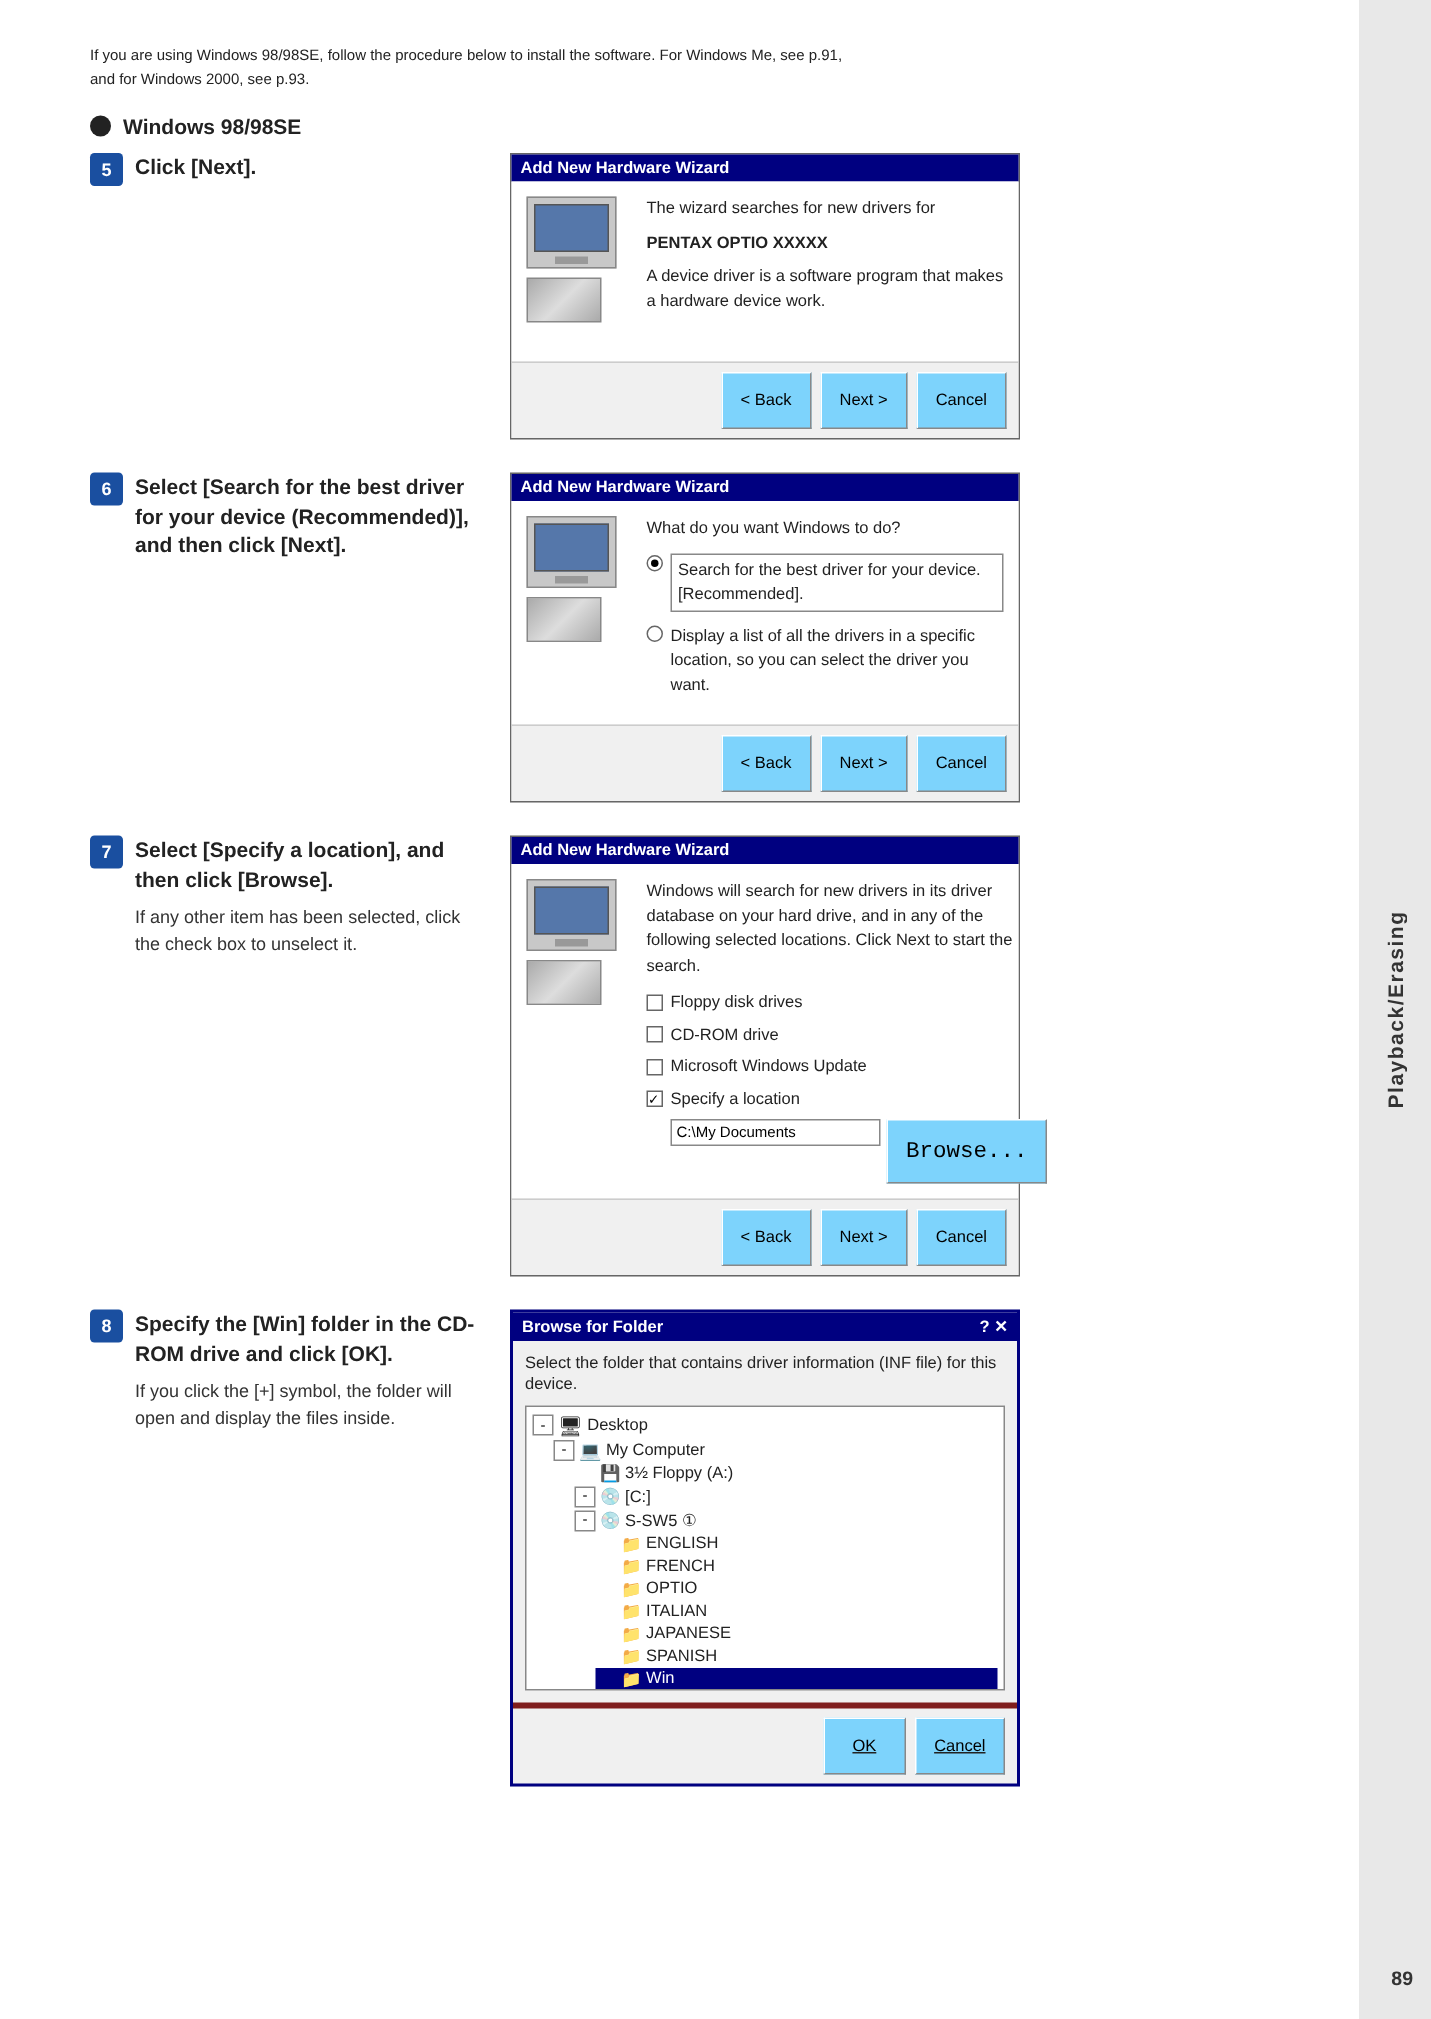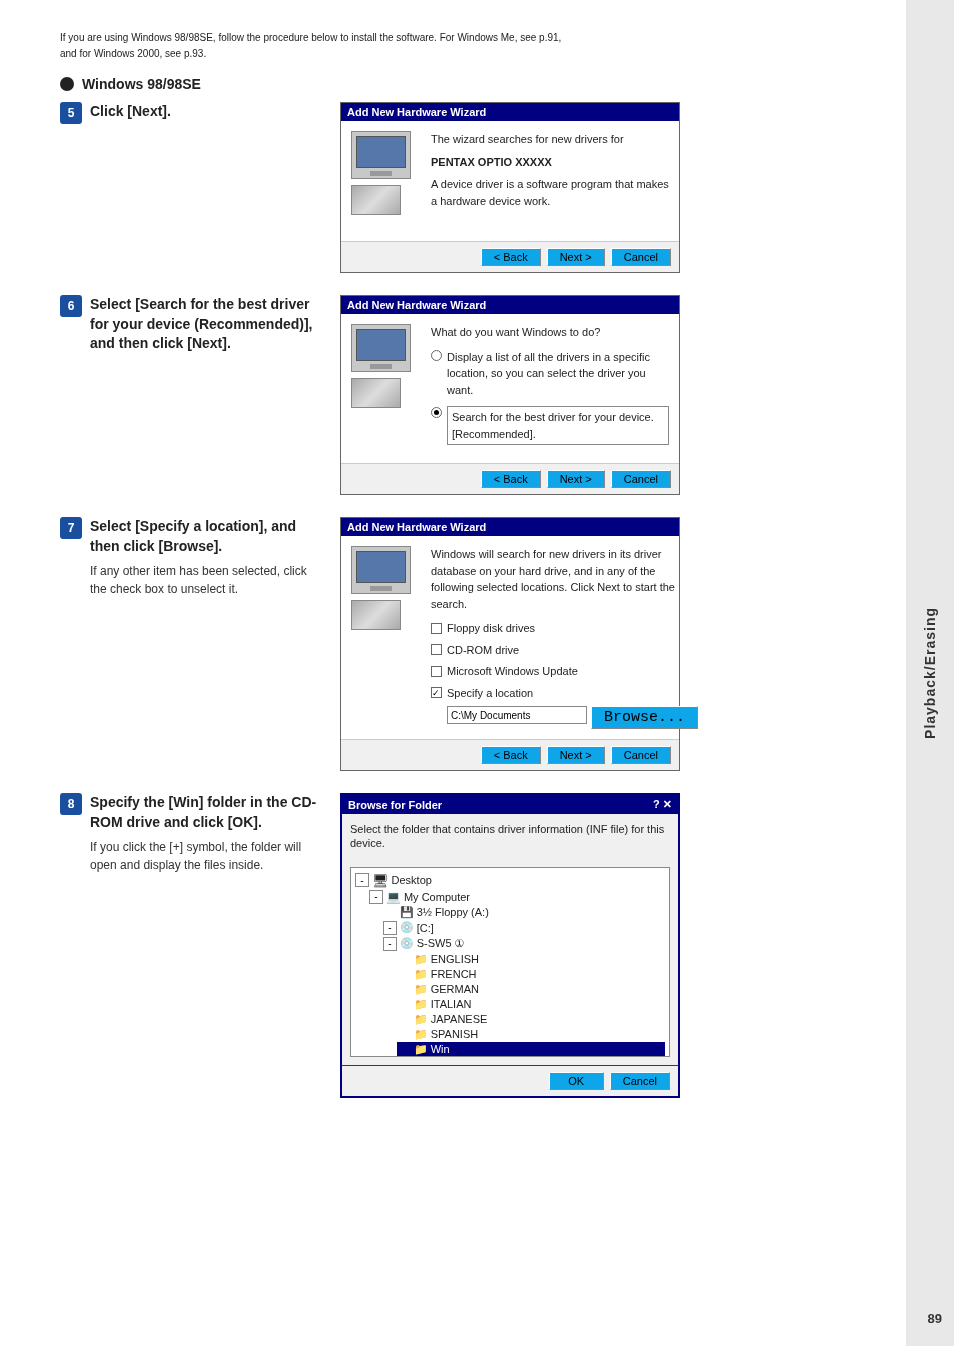--- a/index.html
+++ b/index.html
@@ -170,23 +170,23 @@
     .wizard-footer {
       background: #f0f0f0;
       border-top: 1px solid #ccc;
       padding: 6px 8px;
       display: flex;
       justify-content: flex-end;
       gap: 6px;
     }
 
     .win-btn {
-      padding: 2px 12px;
-      font-size: 11px;
-      background: #0ea5e9;
+      padding: 12px 12px;
+      font-size: 11px;
+      background: #7dd3fc;
       border: 1px solid #fff;
       border-right-color: #888;
       border-bottom-color: #888;
       cursor: pointer;
       min-width: 55px;
       text-align: center;
     }
 
     .radio-option {
       display: flex;
@@ -284,21 +284,21 @@
       justify-content: space-between;
       align-items: center;
     }
 
     .browse-body {
       padding: 8px;
     }
 
     .browse-desc {
       font-size: 11px;
-      margin-bottom: 16px;
+      margin-bottom: 6px;
       line-height: 1.3;
     }
 
     .tree-view {
       border: 1px solid #888;
       background: #fff;
       padding: 4px;
       height: 190px;
       overflow: hidden;
       font-size: 11px;
@@ -328,21 +328,22 @@
       margin-right: 3px;
       flex-shrink: 0;
       color: #000;
     }
 
     .browse-footer {
       padding: 6px 8px;
       display: flex;
       justify-content: flex-end;
       gap: 6px;
-      border-top: 1px solid #7f1d1d;
+      border-top: 4px solid #7f1d1d;
+      text-decoration: underline;
     }
 
     .step-row-7 {
       display: flex;
       margin-bottom: 22px;
       align-items: flex-start;
     }
   </style>
 </head>
 <body>
@@ -410,27 +411,27 @@
             <div style="width:60px;height:48px;background:#c8c8c8;border:1px solid #888;position:relative;margin-bottom:6px;">
               <div style="position:absolute;top:4px;left:4px;right:4px;bottom:10px;background:#5577aa;border:1px solid #555;"></div>
               <div style="position:absolute;bottom:2px;left:18px;right:18px;height:5px;background:#999;"></div>
             </div>
             <div style="width:50px;height:30px;background:linear-gradient(135deg,#aaa,#ddd,#aaa);border:1px solid #888;margin-top:4px;position:relative;">
               <div style="position:absolute;top:-4px;left:4px;width:50px;height:30px;background:linear-gradient(135deg,#bbb,#eee,#bbb);border:1px solid #888;z-index:-1;"></div>
             </div>
           </div>
           <div class="wizard-text-area">
             <p style="font-size:11px;margin-bottom:8px;">What do you want Windows to do?</p>
+            <div class="radio-option">
+              <div class="radio-circle checked"></div>
+              <span class="radio-label-box">Search for the best driver for your device. [Recommended].</span>
+            </div>
             <div class="radio-option" style="margin-top:8px;">
               <div class="radio-circle"></div>
               <span style="font-size:11px;">Display a list of all the drivers in a specific location, so you can select the driver you want.</span>
-            </div>
-            <div class="radio-option">
-              <div class="radio-circle checked"></div>
-              <span class="radio-label-box">Search for the best driver for your device. [Recommended].</span>
             </div>
           </div>
         </div>
         <div class="wizard-footer">
           <button class="win-btn">&lt; Back</button>
           <button class="win-btn">Next &gt;</button>
           <button class="win-btn">Cancel</button>
         </div>
       </div>
     </div>
@@ -546,21 +547,21 @@
 
             <div class="tree-item" style="margin-left:42px;">
               <div style="width:14px;margin-right:3px;"></div>
               <span style="margin-right:3px;font-size:11px;">📁</span>
               <span>FRENCH</span>
             </div>
 
             <div class="tree-item" style="margin-left:42px;">
               <div style="width:14px;margin-right:3px;"></div>
               <span style="margin-right:3px;font-size:11px;">📁</span>
-              <span>GERMAN</span>
+              <span>OPTIO</span>
             </div>
 
             <div class="tree-item" style="margin-left:42px;">
               <div style="width:14px;margin-right:3px;"></div>
               <span style="margin-right:3px;font-size:11px;">📁</span>
               <span>ITALIAN</span>
             </div>
 
             <div class="tree-item" style="margin-left:42px;">
               <div style="width:14px;margin-right:3px;"></div>

